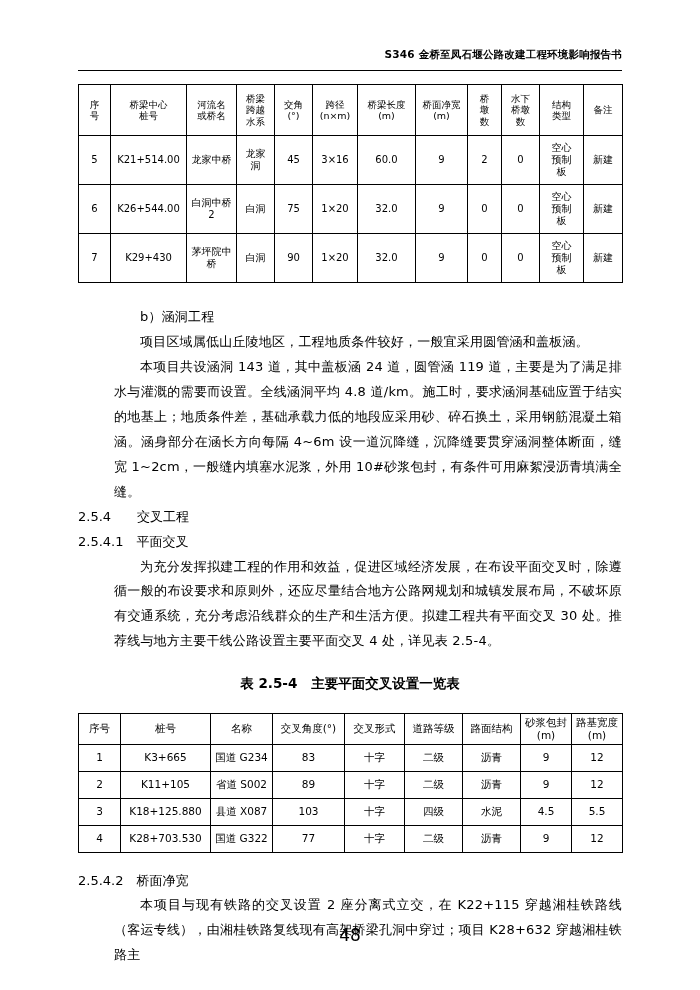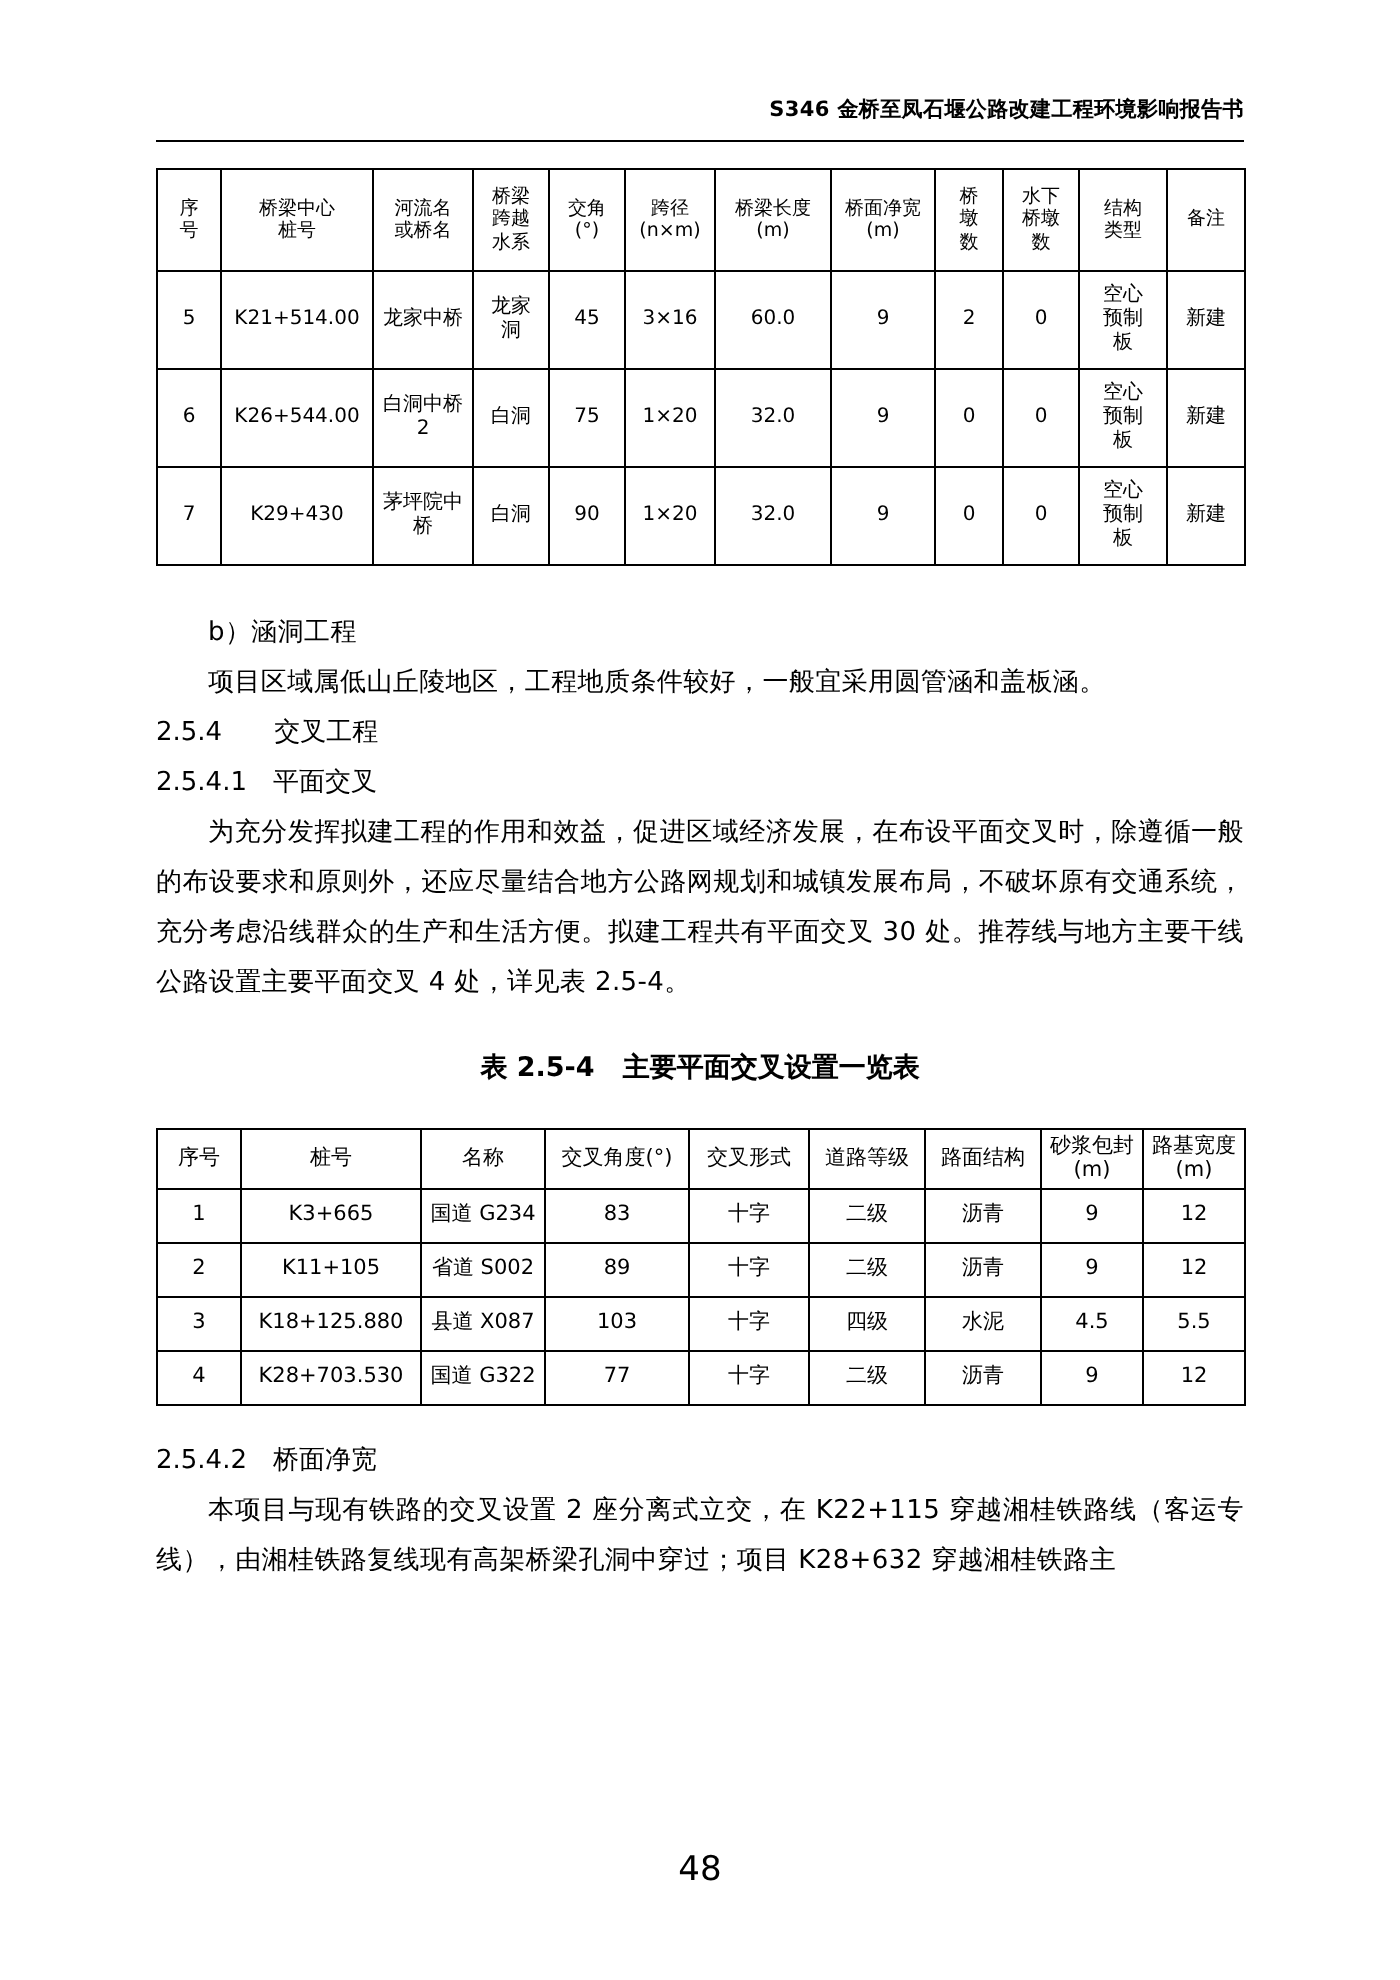--- a/index.html
+++ b/index.html
@@ -83,20 +83,21 @@
   p.body {
     font-size: 13px;
     line-height: 1.92;
     margin: 0;
     text-align: justify;
     text-justify: inter-ideograph;
     letter-spacing: 0.2px;
   }
   p.indent {
     text-indent: 2em;
+    margin-left: 36px;
   }
   .sec-title {
     font-size: 13px;
     line-height: 1.92;
     margin: 0;
   }
   .table-caption {
     font-size: 13.5px;
     font-weight: bold;
     text-align: center;
@@ -265,20 +266,21 @@
           </td>
           <td>新建</td>
         </tr>
       </tbody>
     </table>
 
     <div class="gap-lg"></div>
 
     <p class="body indent">b）涵洞工程</p>
     <p class="body indent">项目区域属低山丘陵地区，工程地质条件较好，一般宜采用圆管涵和盖板涵。</p>
+    <p class="body indent">本项目共设涵洞 143 道，其中盖板涵 24 道，圆管涵 119 道，主要是为了满足排水与灌溉的需要而设置。全线涵洞平均 4.8 道/km。施工时，要求涵洞基础应置于结实的地基上；地质条件差，基础承载力低的地段应采用砂、碎石换土，采用钢筋混凝土箱涵。涵身部分在涵长方向每隔 4~6m 设一道沉降缝，沉降缝要贯穿涵洞整体断面，缝宽 1~2cm，一般缝内填塞水泥浆，外用 10#砂浆包封，有条件可用麻絮浸沥青填满全缝。</p>
     <p class="sec-title">2.5.4　　交叉工程</p>
     <p class="sec-title">2.5.4.1　平面交叉</p>
     <p class="body indent">为充分发挥拟建工程的作用和效益，促进区域经济发展，在布设平面交叉时，除遵循一般的布设要求和原则外，还应尽量结合地方公路网规划和城镇发展布局，不破坏原有交通系统，充分考虑沿线群众的生产和生活方便。拟建工程共有平面交叉 30 处。推荐线与地方主要干线公路设置主要平面交叉 4 处，详见表 2.5-4。</p>
 
     <p class="table-caption">
       <span class="cap-num">表 2.5-4</span><span>主要平面交叉设置一览表</span>
     </p>
 
     <table class="doc-table cross-table">
       <colgroup>

